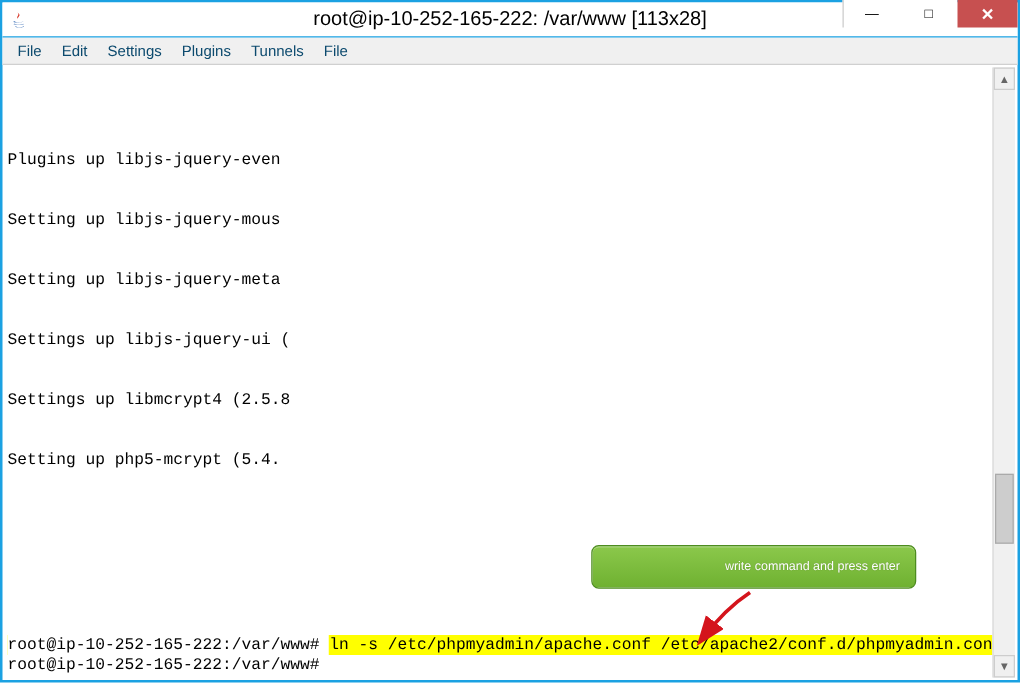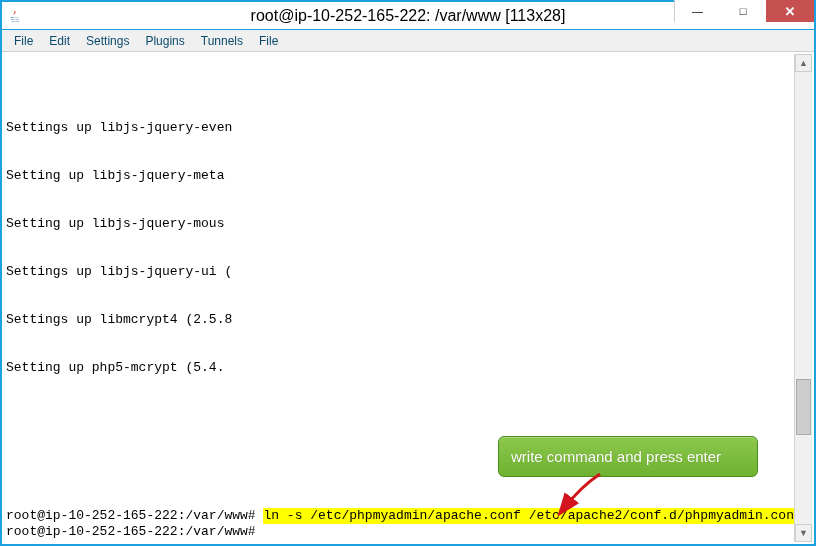--- a/index.html
+++ b/index.html
@@ -126,30 +126,31 @@
   }
   .last-line {
     position:absolute;
     left:2px; bottom:2px;
     font-family:"Courier New", monospace;
     font-size:13px;
     color:#000;
   }
   .callout {
     position:absolute;
-    left:498px; top:436px;
+    left:473px; top:436px;
     width:260px;
     background:linear-gradient(#8bc84b, #6fb131);
     border:1px solid #4d8c1f;
     border-radius:6px;
     color:#fff;
-    font-size:15px;
+    font-size:10px;
     padding:11px 12px;
     text-shadow:0 0 1px rgba(0,0,0,0.25);
     box-shadow:inset 0 1px 0 rgba(255,255,255,0.3);
+    text-align:right;
   }
   .arrow {
     position:absolute;
     left:555px; top:472px;
   }
   .term-lines div { height:16px; }
 </style>
 </head>
 <body>
 
@@ -177,23 +178,23 @@
     <div class="menu-item">Edit</div>
     <div class="menu-item">Settings</div>
     <div class="menu-item">Plugins</div>
     <div class="menu-item">Tunnels</div>
     <div class="menu-item">File</div>
   </div>
 
   <div class="content-wrap">
     <div class="terminal">
       <div class="term-lines">
-        <div>Settings up libjs-jquery-even</div>
+        <div>Plugins up libjs-jquery-even</div>
+        <div>Setting up libjs-jquery-mous</div>
         <div>Setting up libjs-jquery-meta</div>
-        <div>Setting up libjs-jquery-mous</div>
         <div>Settings up libjs-jquery-ui (</div>
         <div>Settings up libmcrypt4 (2.5.8</div>
         <div>Setting up php5-mcrypt (5.4.</div>
         
         
         
         
         
         
         

